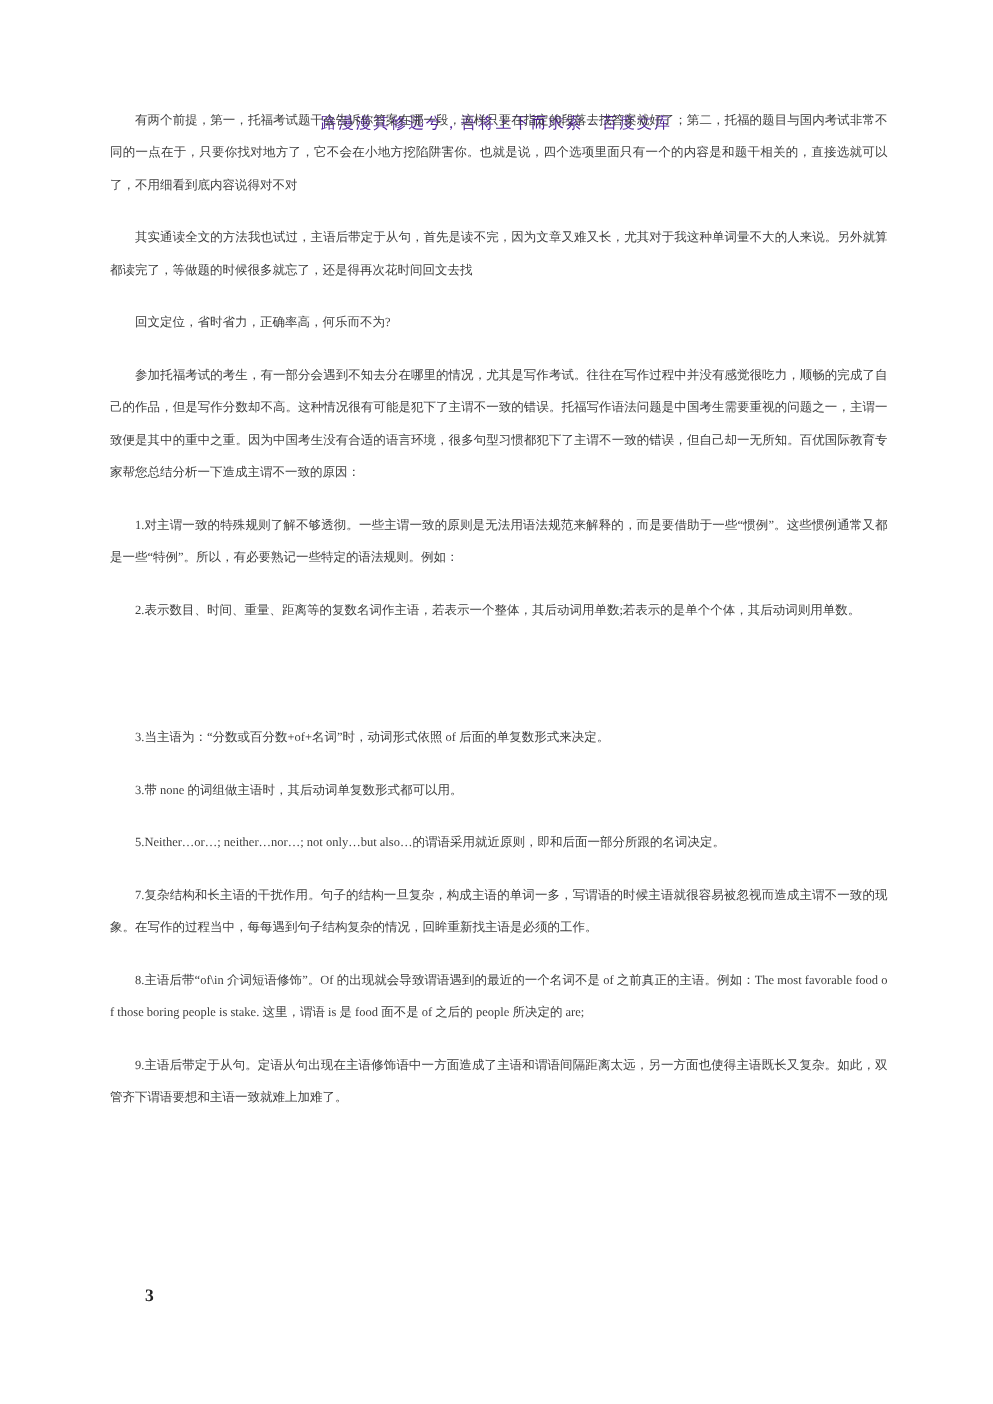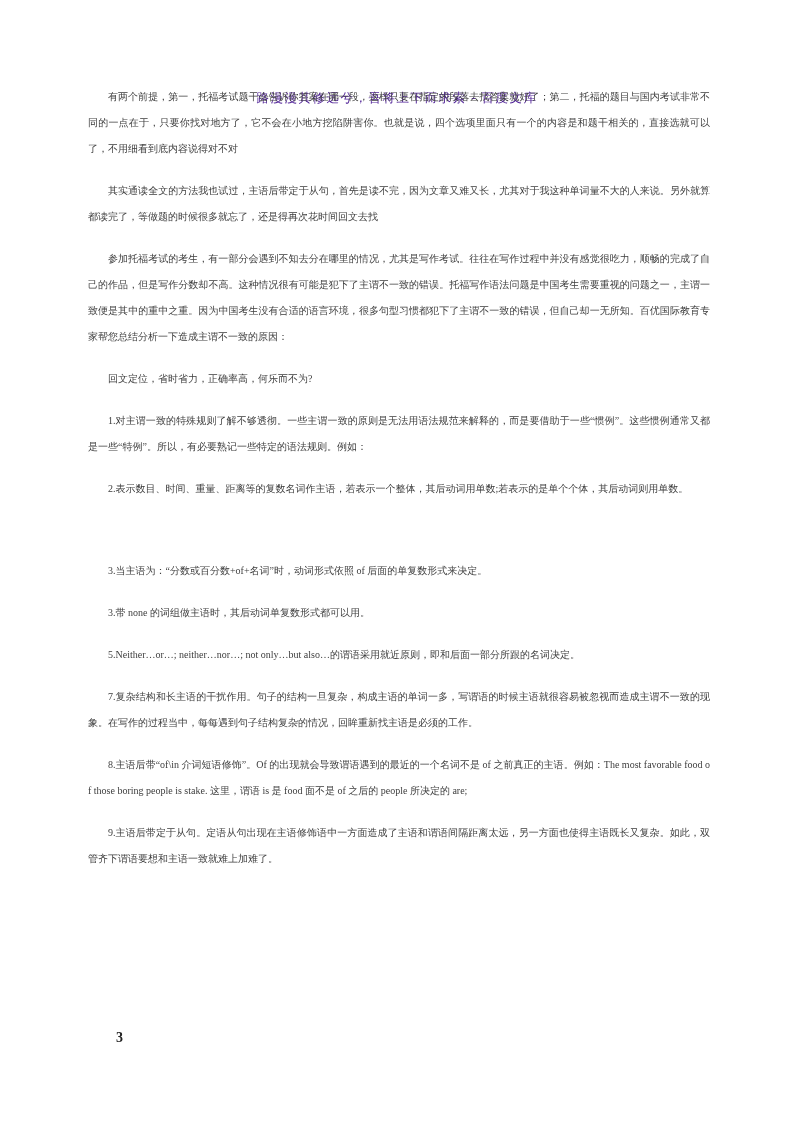--- a/index.html
+++ b/index.html
@@ -35,21 +35,21 @@
     font-size: 10px;
     line-height: 26px;
     text-align: justify;
   }
   .para {
     margin: 0 0 16px 0;
     text-indent: 2em;
     word-break: break-all;
   }
   .para.big-gap {
-    margin-top: 56px;
+    margin-top: 76px;
   }
   .page-number {
     position: absolute;
     left: 116px;
     top: 1030px;
     font-size: 14px;
     font-weight: bold;
     color: #222222;
   }
 </style>
@@ -58,22 +58,22 @@
 
 <div class="page">
 
   <div class="doc-header">
     <span>路漫漫其修远兮，吾将上下而求索 - 百度文库</span>
   </div>
 
   <div class="content">
     <p class="para">有两个前提，第一，托福考试题干会告诉你答案在哪一段，这样只要在指定的段落去找答案就好了；第二，托福的题目与国内考试非常不同的一点在于，只要你找对地方了，它不会在小地方挖陷阱害你。也就是说，四个选项里面只有一个的内容是和题干相关的，直接选就可以了，不用细看到底内容说得对不对</p>
     <p class="para">其实通读全文的方法我也试过，主语后带定于从句，首先是读不完，因为文章又难又长，尤其对于我这种单词量不大的人来说。另外就算都读完了，等做题的时候很多就忘了，还是得再次花时间回文去找</p>
+    <p class="para">回文定位，省时省力，正确率高，何乐而不为?</p>
     <p class="para">参加托福考试的考生，有一部分会遇到不知去分在哪里的情况，尤其是写作考试。往往在写作过程中并没有感觉很吃力，顺畅的完成了自己的作品，但是写作分数却不高。这种情况很有可能是犯下了主谓不一致的错误。托福写作语法问题是中国考生需要重视的问题之一，主谓一致便是其中的重中之重。因为中国考生没有合适的语言环境，很多句型习惯都犯下了主谓不一致的错误，但自己却一无所知。百优国际教育专家帮您总结分析一下造成主谓不一致的原因：</p>
-    <p class="para">回文定位，省时省力，正确率高，何乐而不为?</p>
     <p class="para">1.对主谓一致的特殊规则了解不够透彻。一些主谓一致的原则是无法用语法规范来解释的，而是要借助于一些“惯例”。这些惯例通常又都是一些“特例”。所以，有必要熟记一些特定的语法规则。例如：</p>
     <p class="para">2.表示数目、时间、重量、距离等的复数名词作主语，若表示一个整体，其后动词用单数;若表示的是单个个体，其后动词则用单数。</p>
     <p class="para big-gap">3.当主语为：“分数或百分数+of+名词”时，动词形式依照 of 后面的单复数形式来决定。</p>
     <p class="para">3.带 none 的词组做主语时，其后动词单复数形式都可以用。</p>
     <p class="para">5.Neither…or…; neither…nor…; not only…but also…的谓语采用就近原则，即和后面一部分所跟的名词决定。</p>
     <p class="para">7.复杂结构和长主语的干扰作用。句子的结构一旦复杂，构成主语的单词一多，写谓语的时候主语就很容易被忽视而造成主谓不一致的现象。在写作的过程当中，每每遇到句子结构复杂的情况，回眸重新找主语是必须的工作。</p>
     <p class="para">8.主语后带“of\in 介词短语修饰”。Of 的出现就会导致谓语遇到的最近的一个名词不是 of 之前真正的主语。例如：The most favorable food of those boring people is stake. 这里，谓语 is 是 food 面不是 of 之后的 people 所决定的 are;</p>
     <p class="para">9.主语后带定于从句。定语从句出现在主语修饰语中一方面造成了主语和谓语间隔距离太远，另一方面也使得主语既长又复杂。如此，双管齐下谓语要想和主语一致就难上加难了。</p>
   </div>
 

